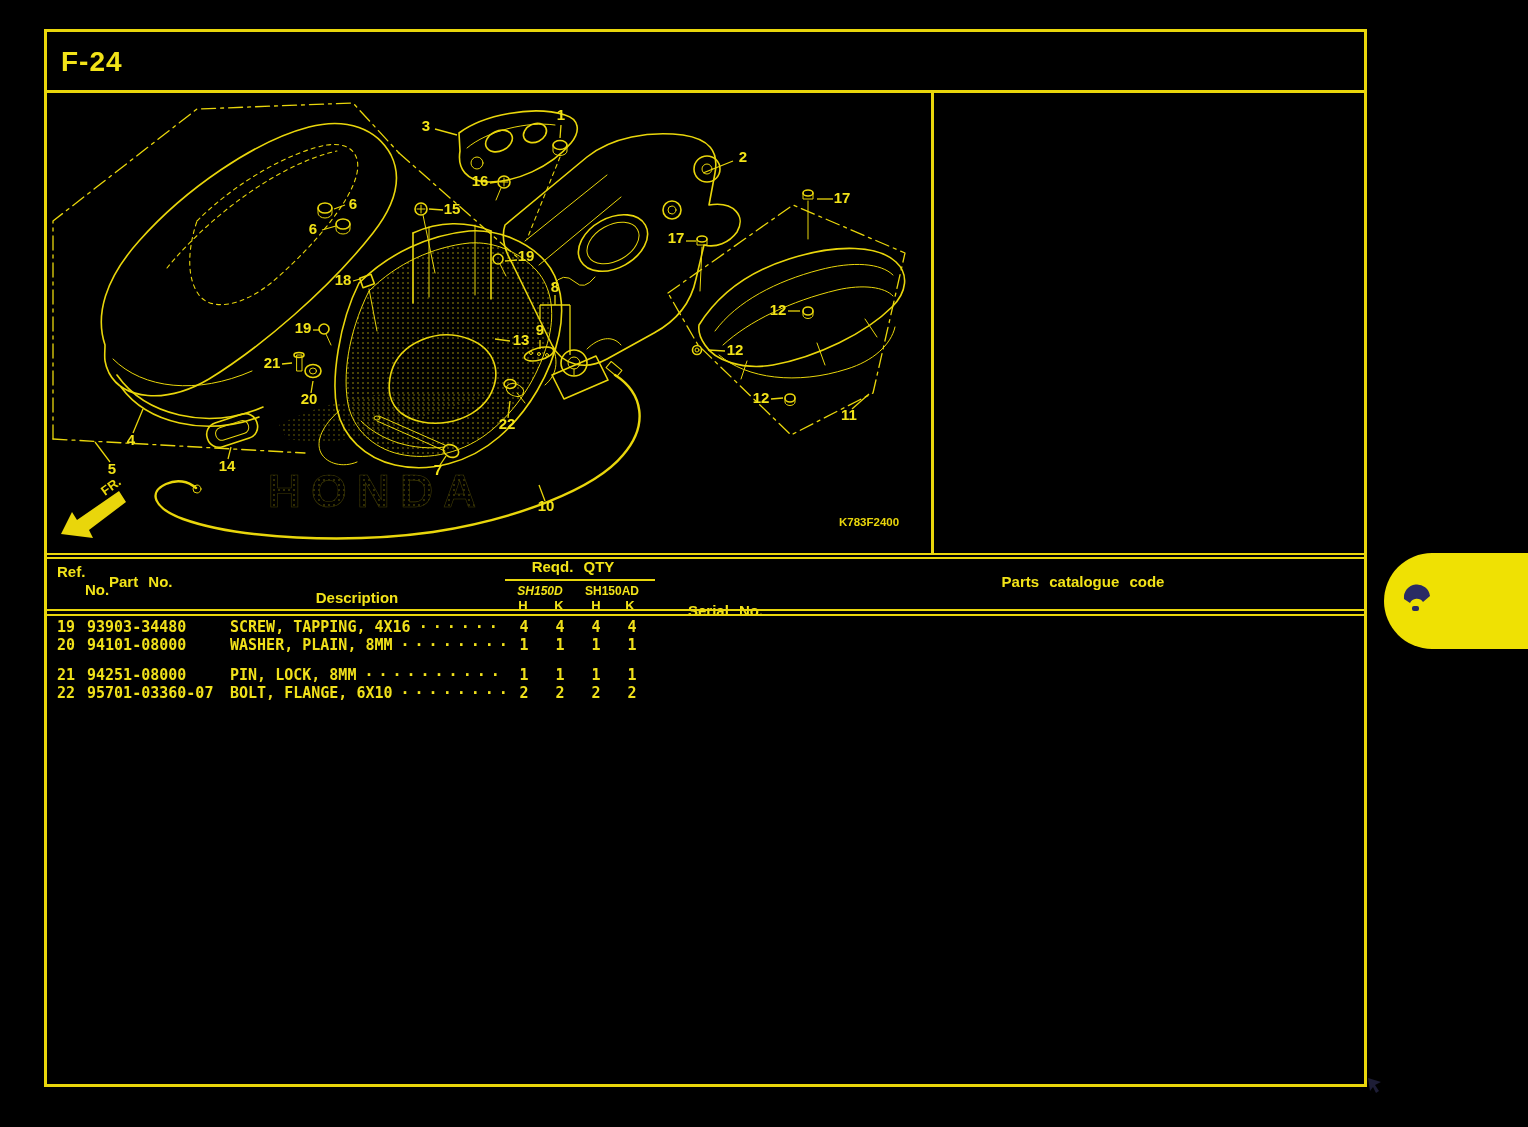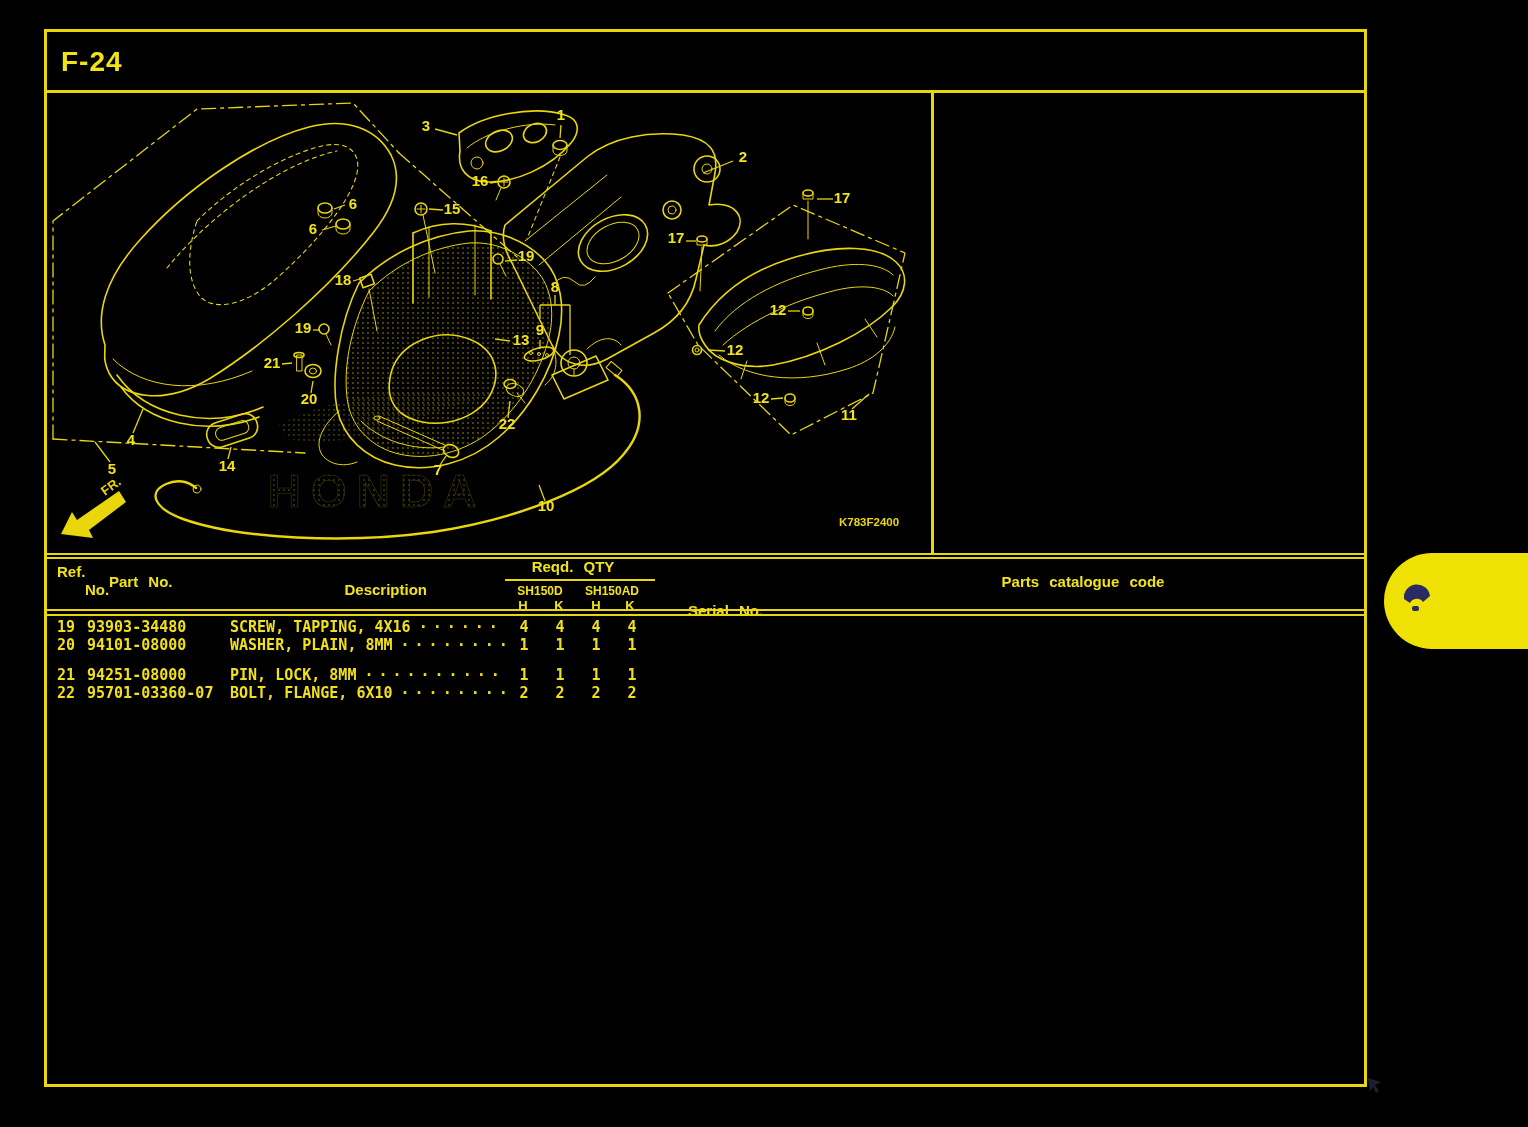--- a/index.html
+++ b/index.html
@@ -15,25 +15,25 @@
   .diagram-area{position:absolute;left:0;top:61px;width:100%;height:460px;border-bottom:2px solid #e9d60b;}
   .v-divider{position:absolute;left:884px;top:0;width:3px;height:460px;background:#e9d60b;}
   
   .hline{position:absolute;left:0;width:100%;height:2px;background:#e9d60b;}
   
   .table-header{position:absolute;left:0;top:525px;width:100%;height:54px;font-weight:bold;}
   .th{position:absolute;font-size:15px;font-weight:bold;word-spacing:6px;white-space:nowrap;}
   .th-ref1{left:10px;top:6px;}
   .th-ref2{left:10px;top:24px;margin-left:28px;}
   .th-part{left:62px;top:16px;text-align:right;}
-  .th-desc{left:240px;top:24px;width:140px;text-align:right;}
+  .th-desc{left:240px;top:32px;width:140px;text-align:center;}
   .th-qty{left:466px;top:1px;width:120px;text-align:center;}
   .qty-underline{position:absolute;left:458px;top:22px;width:150px;height:2px;background:#e9d60b;}
   .th-model{position:absolute;top:27px;font-size:12px;font-weight:bold;text-align:center;}
-  .th-m1{left:462px;width:62px;}
+  .th-m1{left:462px;width:62px;font-style:italic;}
   .th-m2{left:532px;width:66px;}
   .th-hk{position:absolute;top:41px;width:16px;font-size:13px;font-weight:bold;text-align:center;}
   .hk1{left:468px;}.hk2{left:504px;}.hk3{left:541px;}.hk4{left:575px;}
   .th-serial{left:641px;top:16px;margin-top:29px;}
   .th-cat{left:936px;top:16px;width:200px;text-align:center;}
   
   .table-body{position:absolute;left:0;top:586px;right:0;
               font-family:"DejaVu Sans Mono",monospace;font-size:15px;font-weight:bold;color:#f0e01a;}
   .t-row{display:flex;height:18px;line-height:18px;padding-left:10px;white-space:nowrap;}
   .c-ref{width:30px;}

